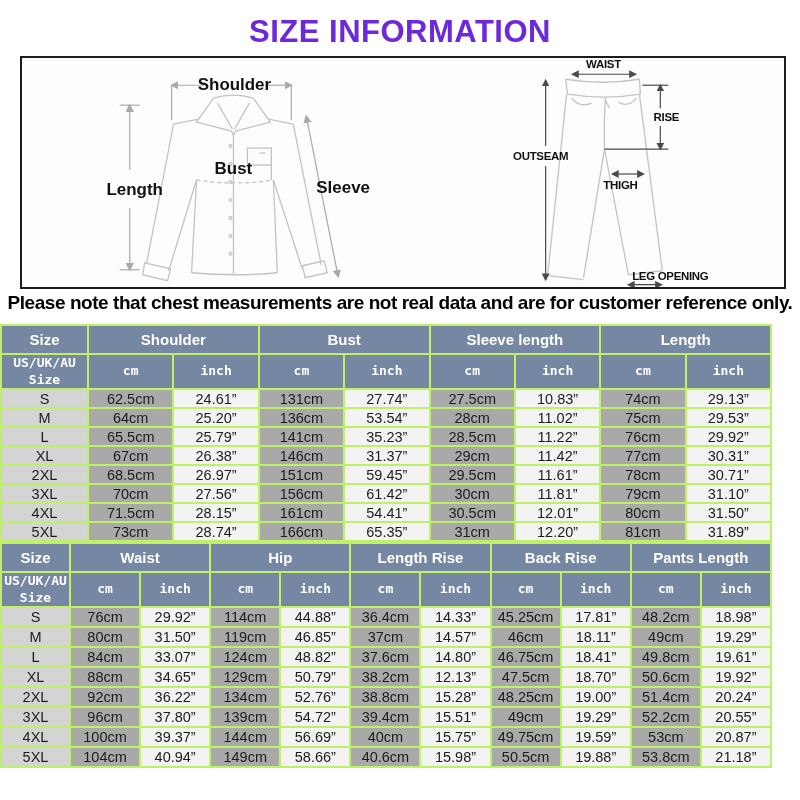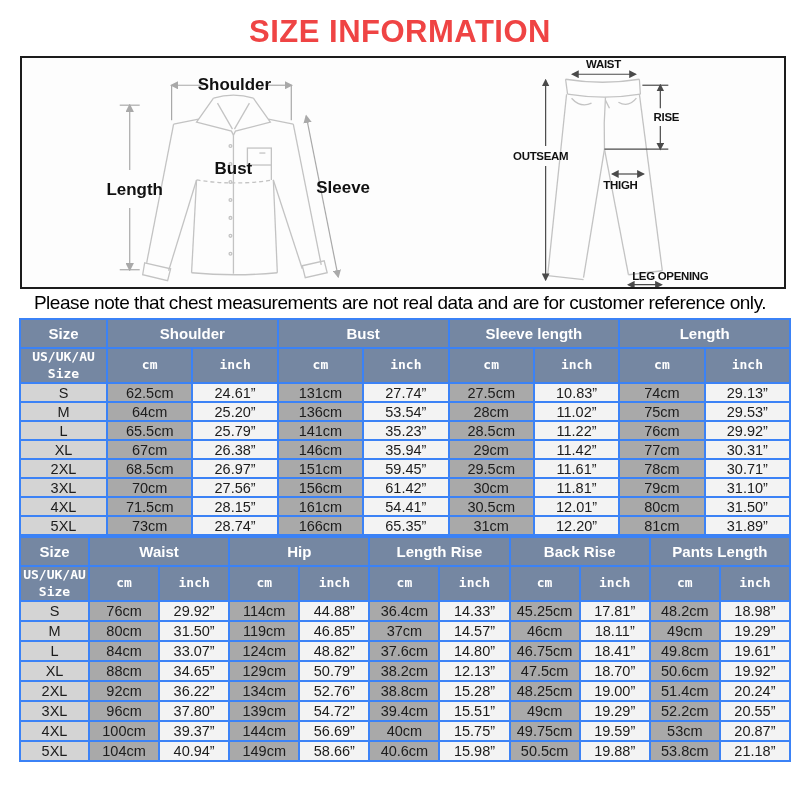--- a/index.html
+++ b/index.html
@@ -1,26 +1,26 @@
 <!DOCTYPE html>
 <html><head>
 <meta charset="utf-8">
 <style>
   html,body{margin:0;padding:0;background:#fff;}
   .page{width:800px;height:800px;background:#fff;overflow:hidden;
         font-family:"Liberation Sans",sans-serif;}
   .title{margin:14px 0 6px 0;text-align:center;font-size:31px;font-weight:bold;
-         color:#ef4444;letter-spacing:0.5px;font-family:"Liberation Sans",sans-serif;}
+         color:#6d28d9;letter-spacing:0.5px;font-family:"Liberation Sans",sans-serif;}
   .diagram-box{margin:0 14px 0 20px;width:762px;height:229px;border:2px solid #1c1c1c;
                background:#fdfdfd;position:relative;}
   .diagram-box svg{display:block;}
-  .note{margin:3px 0 4px 0;text-align:center;font-size:19px;color:#000;
-        white-space:nowrap;letter-spacing:-0.45px;font-weight:400;}
+  .note{margin:3px 0 10px 0;text-align:center;font-size:19px;color:#000;
+        white-space:nowrap;letter-spacing:-0.45px;font-weight:700;}
   table{border-collapse:separate;border-spacing:2px;table-layout:fixed;
-        width:772px;margin-left:19px;background:#3b82f6;}
+        width:772px;background:#bef264;}
   th,td{padding:0;text-align:center;vertical-align:middle;overflow:hidden;}
   th.hdr{background:#7587a2;color:#fff;font-size:15px;font-weight:bold;height:27px;
          font-family:"Liberation Sans",sans-serif;}
   th.unit{background:#7587a2;color:#fff;font-size:13px;font-weight:bold;height:33px;
           font-family:"DejaVu Sans Mono",monospace;white-space:pre-line;line-height:1.25;}
   td{font-size:14.5px;color:#1c1c1c;}
   .t1 td{height:17px;}
   .t2 td{height:18px;}
   td.size-cell{background:#d4d4d4;}
   td.cm-cell{background:#a9a9a9;}
@@ -212,21 +212,21 @@
           <td class="cm-cell">28.5cm</td>
           <td class="inch-cell">11.22”</td>
           <td class="cm-cell">76cm</td>
           <td class="inch-cell">29.92”</td>
         </tr>
         <tr>
           <td class="size-cell">XL</td>
           <td class="cm-cell">67cm</td>
           <td class="inch-cell">26.38”</td>
           <td class="cm-cell">146cm</td>
-          <td class="inch-cell">35.94”</td>
+          <td class="inch-cell">31.37”</td>
           <td class="cm-cell">29cm</td>
           <td class="inch-cell">11.42”</td>
           <td class="cm-cell">77cm</td>
           <td class="inch-cell">30.31”</td>
         </tr>
         <tr>
           <td class="size-cell">2XL</td>
           <td class="cm-cell">68.5cm</td>
           <td class="inch-cell">26.97”</td>
           <td class="cm-cell">151cm</td>

